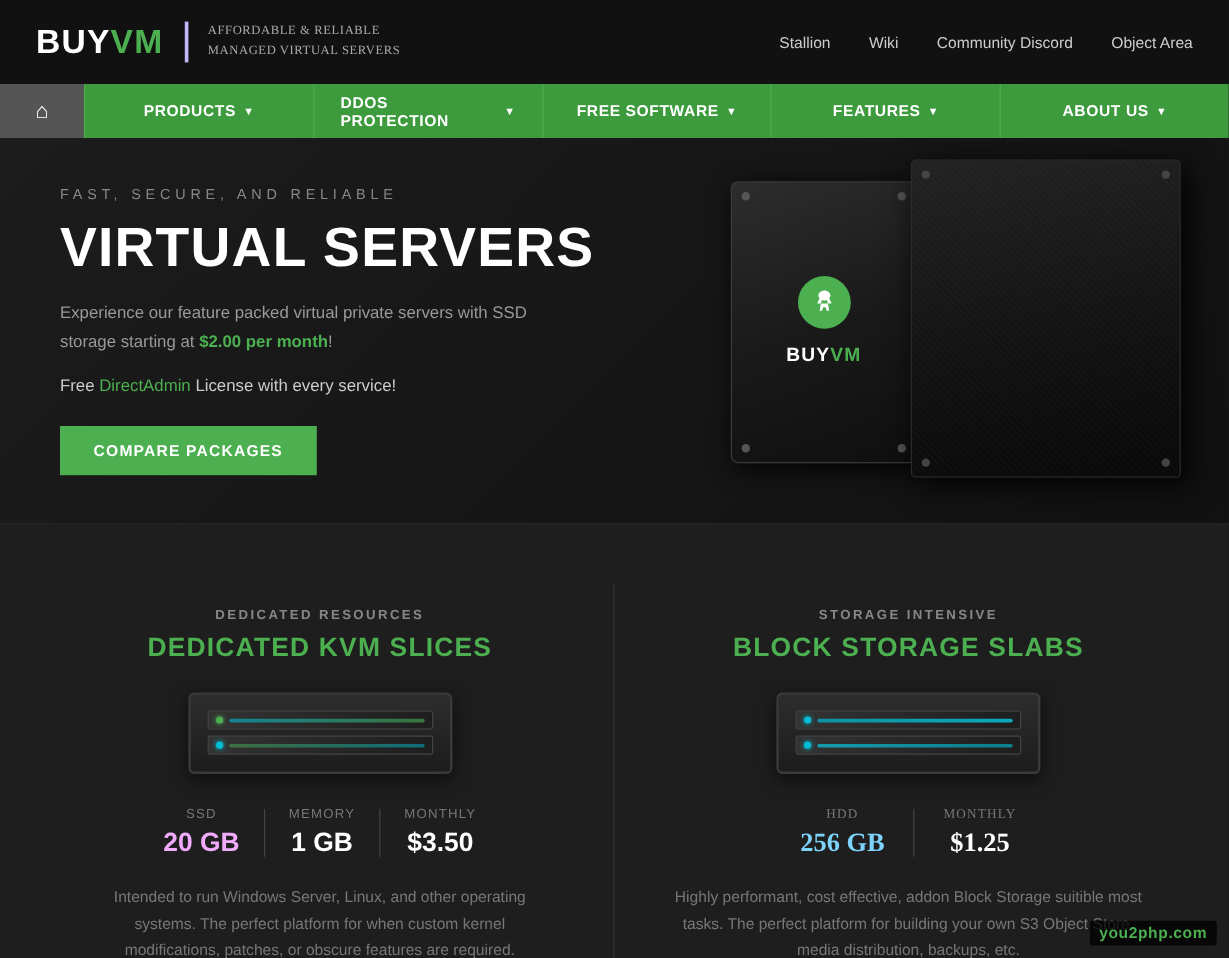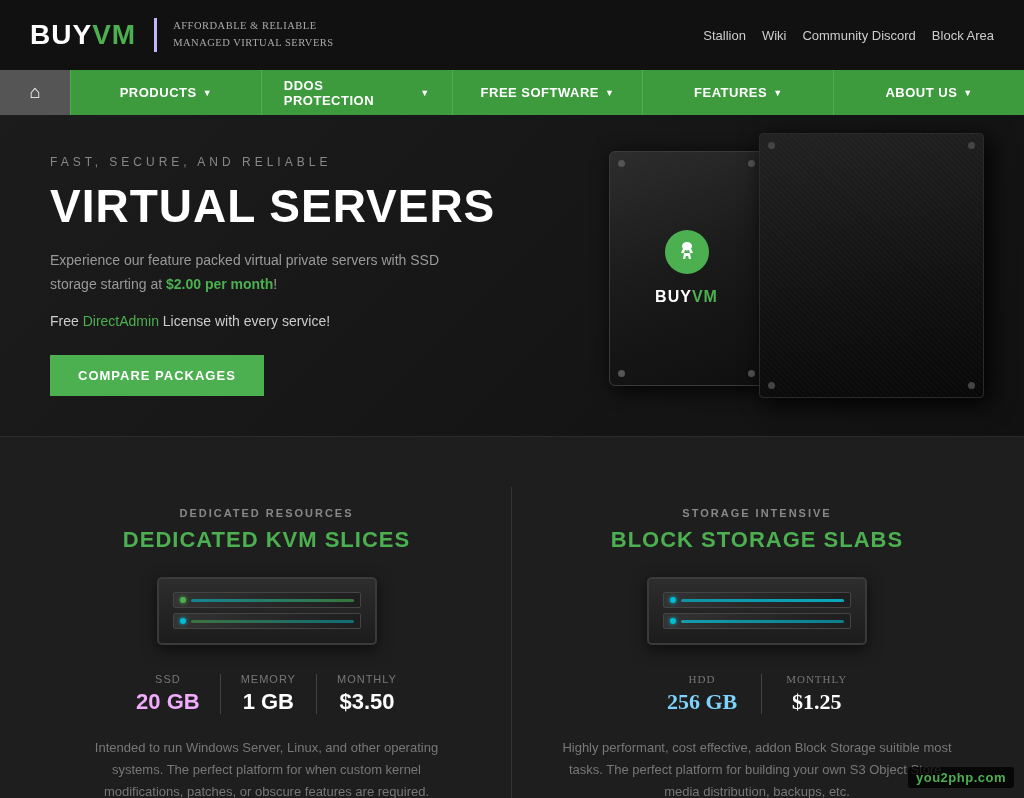--- a/index.html
+++ b/index.html
@@ -12,25 +12,25 @@
 <header style="background:#111;display:flex;align-items:center;justify-content:space-between;padding:0 30px;height:70px;">
   <div class="logo">
     <div style="font-size:28px;font-weight:900;letter-spacing:1px;">
       <span style="color:#fff;">BUY</span><span style="color:#4caf50;">VM</span>
     </div>
     <div style="font-size:10.5px;color:#aaa;line-height:1.6;letter-spacing:0.5px;text-transform:uppercase;border-left:3px solid #c4b5fd;padding-left:16px;font-family:Liberation Serif, serif;">
       <div>AFFORDABLE &amp; RELIABLE</div>
       <div>MANAGED VIRTUAL SERVERS</div>
     </div>
   </div>
-  <nav style="display:flex;gap:16px;align-items:center;">
+  <nav style="display:flex;gap:32px;align-items:center;">
     <a href="#" style="color:#ccc;text-decoration:none;font-size:13px;">Stallion</a>
     <a href="#" style="color:#ccc;text-decoration:none;font-size:13px;">Wiki</a>
     <a href="#" style="color:#ccc;text-decoration:none;font-size:13px;">Community Discord</a>
-    <a href="#" style="color:#ccc;text-decoration:none;font-size:13px;">Block Area</a>
+    <a href="#" style="color:#ccc;text-decoration:none;font-size:13px;">Object Area</a>
   </nav>
 </header>
 
 <nav style="background:#3d9b3d;display:flex;align-items:stretch;height:45px;">
   <div style="background:#555;display:flex;align-items:center;justify-content:center;width:70px;cursor:pointer;">
     <span style="color:#fff;font-size:18px;">⌂</span>
   </div>
   <div style="display:flex;align-items:center;justify-content:center;gap:6px;padding:0 22px;font-size:13px;font-weight:bold;color:#fff;text-transform:uppercase;letter-spacing:0.5px;cursor:pointer;border-left:1px solid #4ab04a;flex:1;">
     <span>PRODUCTS</span>
     <span style="font-size:9px;">▼</span>

